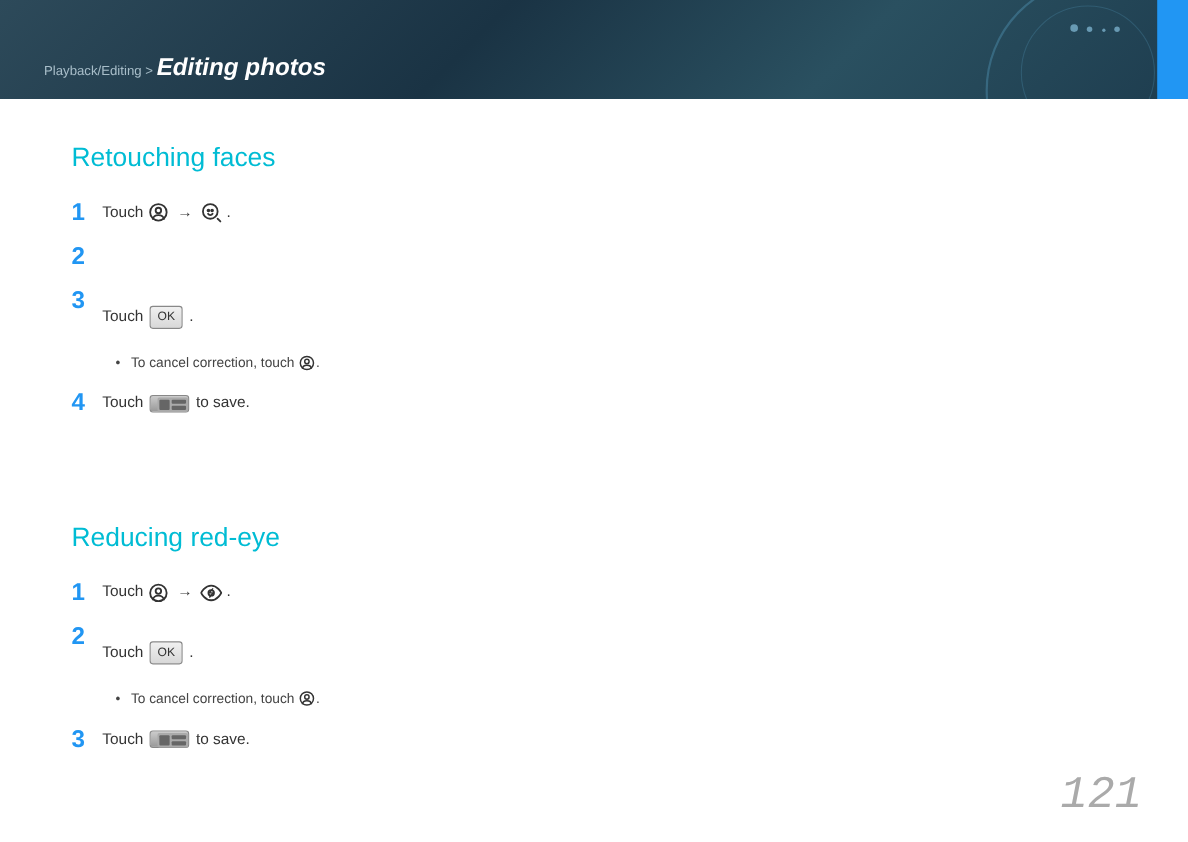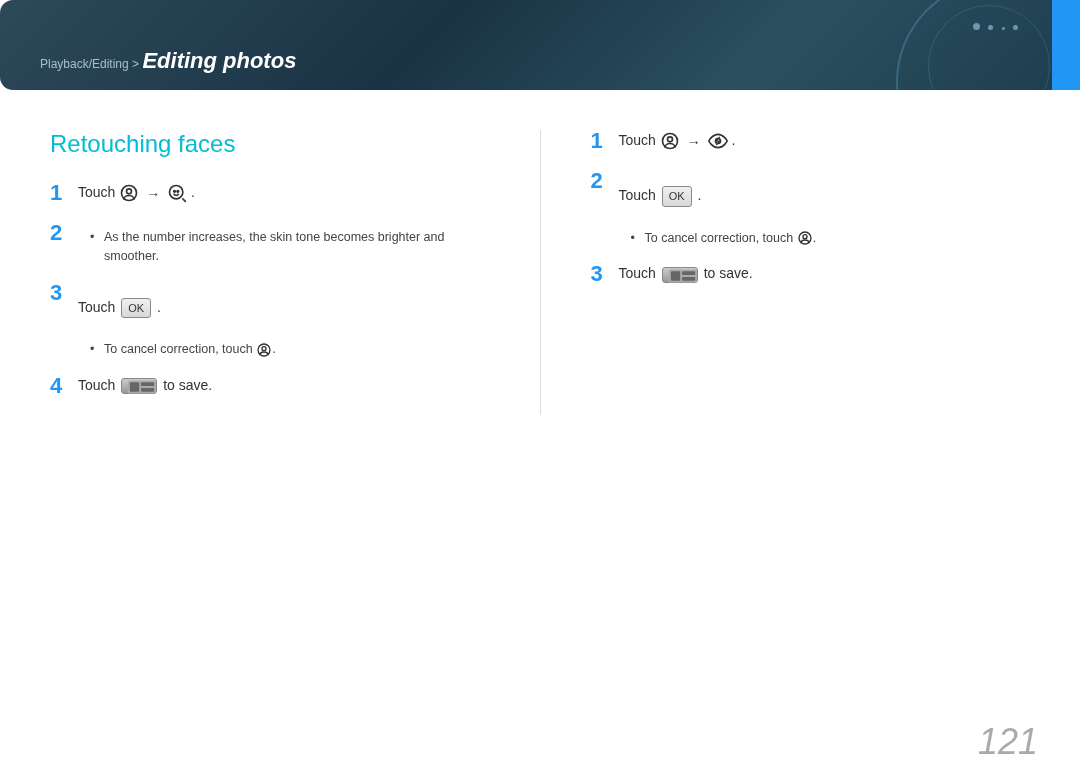--- a/index.html
+++ b/index.html
@@ -16,21 +16,20 @@
     
     .header {
       width: 100%;
       height: 90px;
       background: linear-gradient(135deg, #2d4a5a 0%, #1a3344 40%, #2a5060 70%, #1e3d4f 100%);
       position: relative;
       display: flex;
       align-items: flex-end;
       padding-bottom: 12px;
       padding-left: 40px;
-      border-radius: 13px;
     }
 
     .header-decoration {
       position: absolute;
       top: 0; right: 0;
       width: 300px;
       height: 90px;
       overflow: hidden;
     }
 
@@ -89,22 +88,22 @@
     .breadcrumb .page-title-text {
       font-size: 22px;
       font-weight: bold;
       color: #ffffff;
       font-style: italic;
     }
 
     
     .content {
       display: flex;
-      flex-direction: row;
-      padding: 40px 50px;
+      flex-direction: column;
+      padding: 40px 65px;
       gap: 40px;
     }
 
     .section {
       flex: 1;
     }
 
     .section-title {
       font-size: 24px;
       color: #00bcd4;
@@ -189,25 +188,26 @@
     .divider {
       width: 1px;
       background: #ddd;
       margin: 0 10px;
       align-self: stretch;
     }
 
     
     .page-number {
       position: absolute;
-      bottom: 2px;
+      bottom: 18px;
       right: 42px;
-      font-size: 36px;
+      font-size: 41px;
       color: #aaa;
       font-style: italic;
+      font-family: Liberation Mono, monospace;
     }
 
     
     .svg-icon {
       display: inline-block;
       vertical-align: middle;
       width: 20px;
       height: 20px;
     }
   </style>
@@ -253,23 +253,20 @@
           <circle cx="13" cy="10" r="1" fill="#333"></circle>
           <path d="M19 19l3 3" stroke-linecap="round"></path>
         </svg>
         <span>.</span>
       </div>
     </div>
 
     <div class="step">
       <span class="step-number">2</span>
       <div class="step-content">
-        <div class="bullet-list">
-          <div class="bullet-item">As the number increases, the skin tone becomes brighter and smoother.</div>
-        </div>
       </div>
     </div>
 
     <div class="step">
       <span class="step-number">3</span>
       <div class="step-content">
         <span>Touch </span>
         <span class="ok-btn">OK</span>
         <span>.</span>
         <div class="bullet-list">
@@ -297,20 +294,21 @@
           </svg>
         </span>
         <span> to save.</span>
       </div>
     </div>
   </div>
 
   <div class="divider"></div>
 
   <div class="section">
+    <h2 class="section-title">Reducing red-eye</h2>
 
     <div class="step">
       <span class="step-number">1</span>
       <div class="step-content">
         <span>Touch </span>
         <svg class="svg-icon" viewBox="0 0 24 24" fill="none" stroke="#333" stroke-width="2">
           <circle cx="12" cy="12" r="9"></circle>
           <circle cx="12" cy="10" r="3"></circle>
           <path d="M6 20c0-3 2.7-5 6-5s6 2 6 5"></path>
         </svg>

